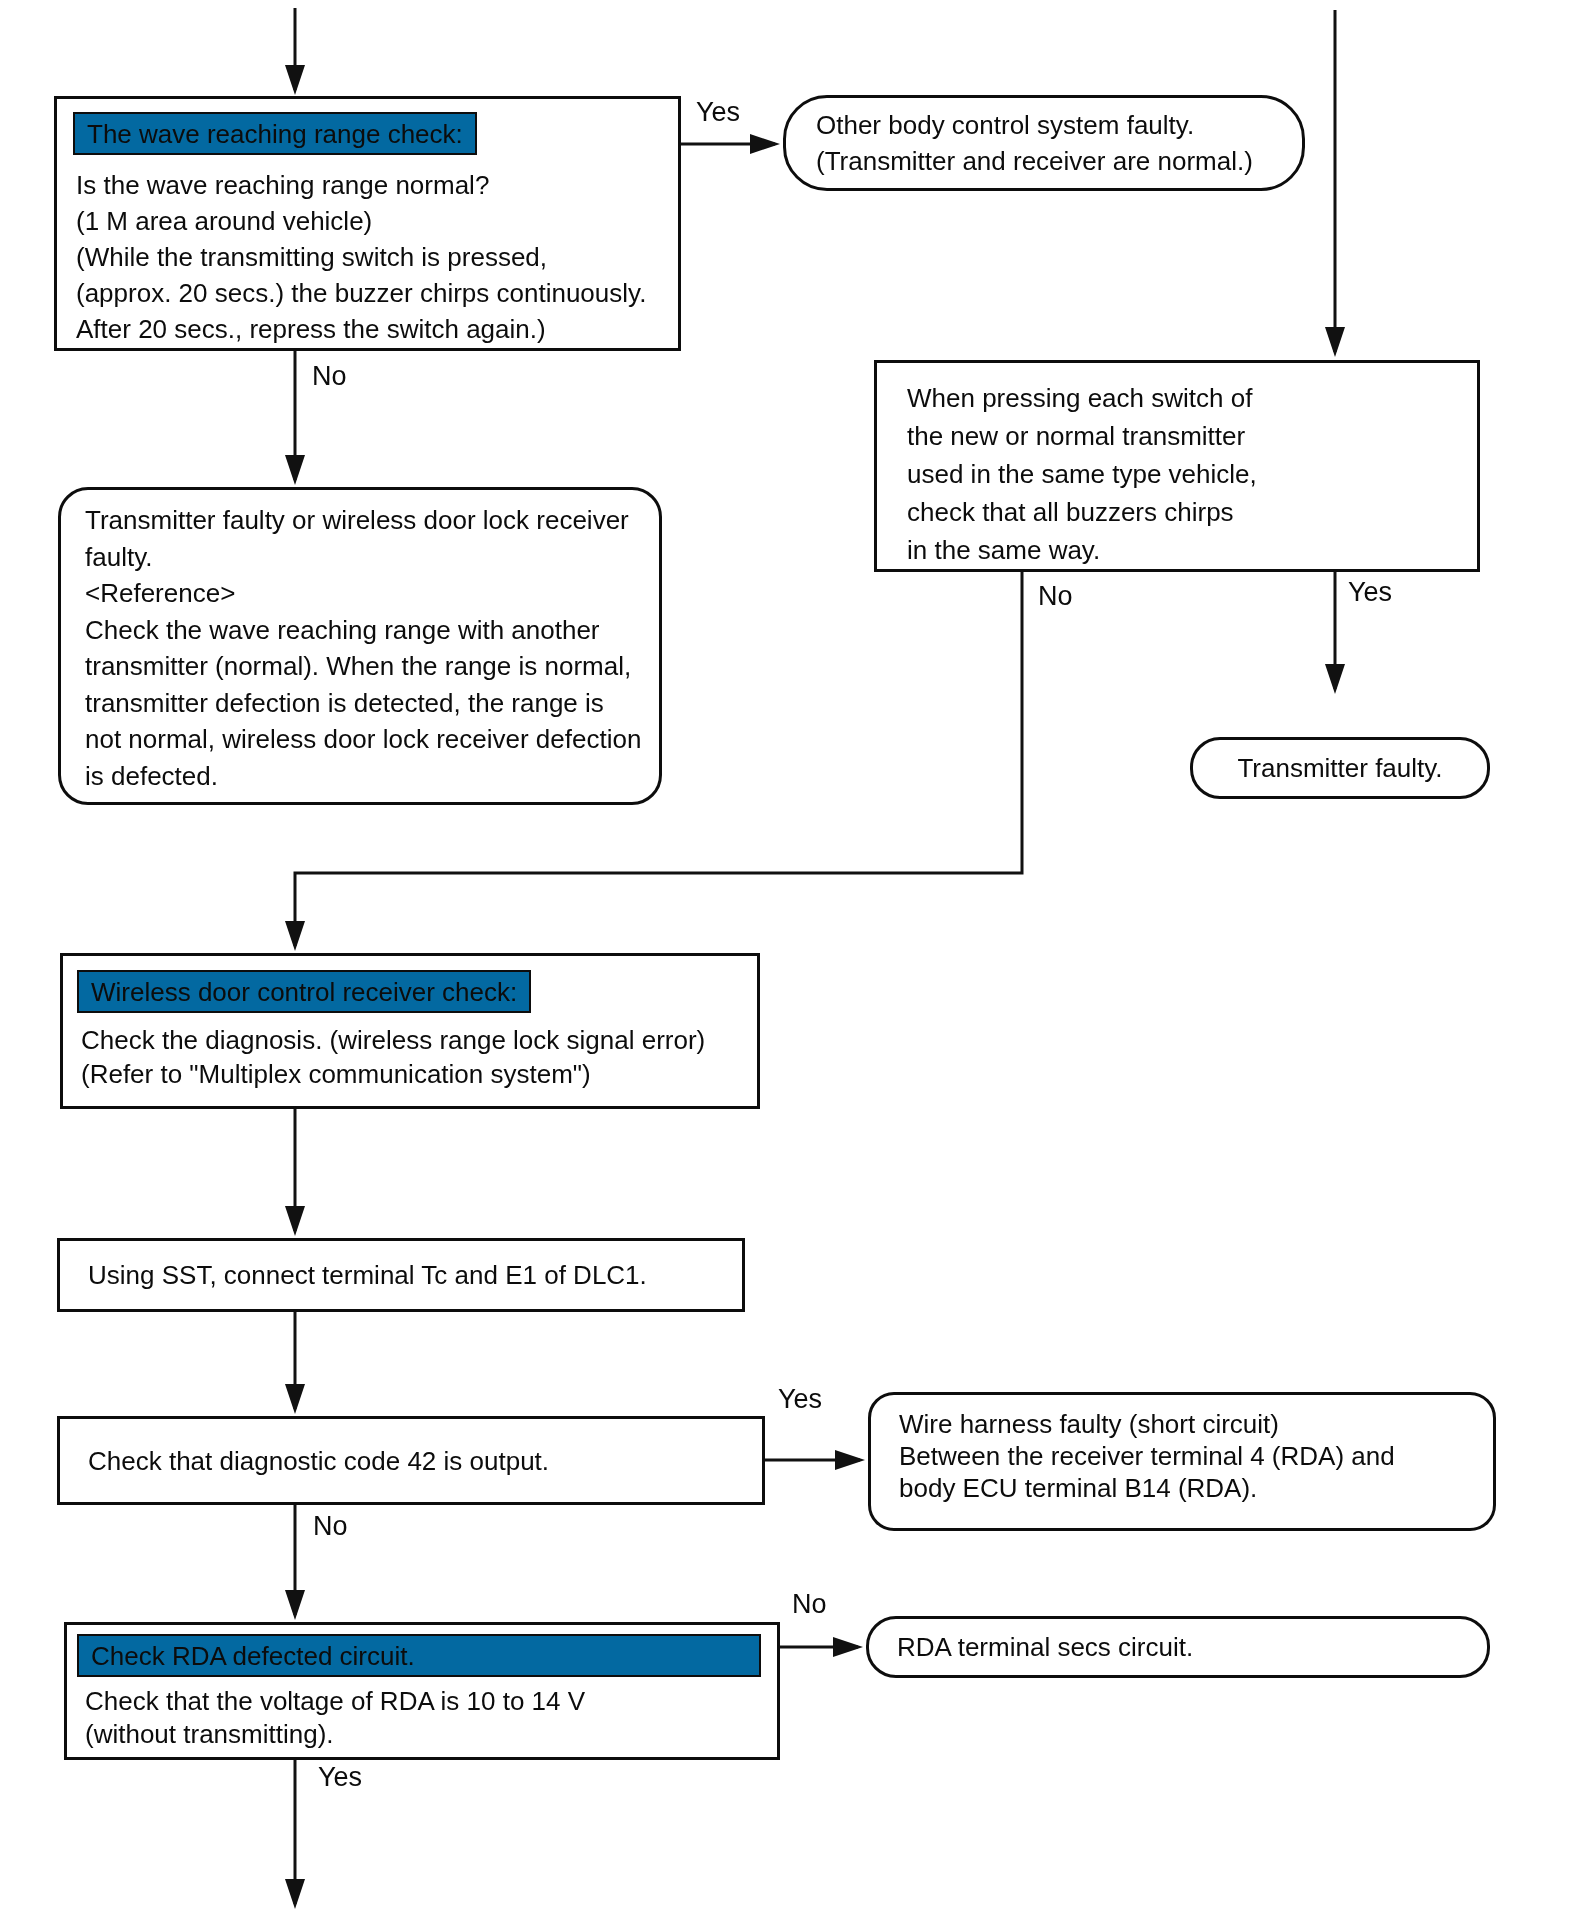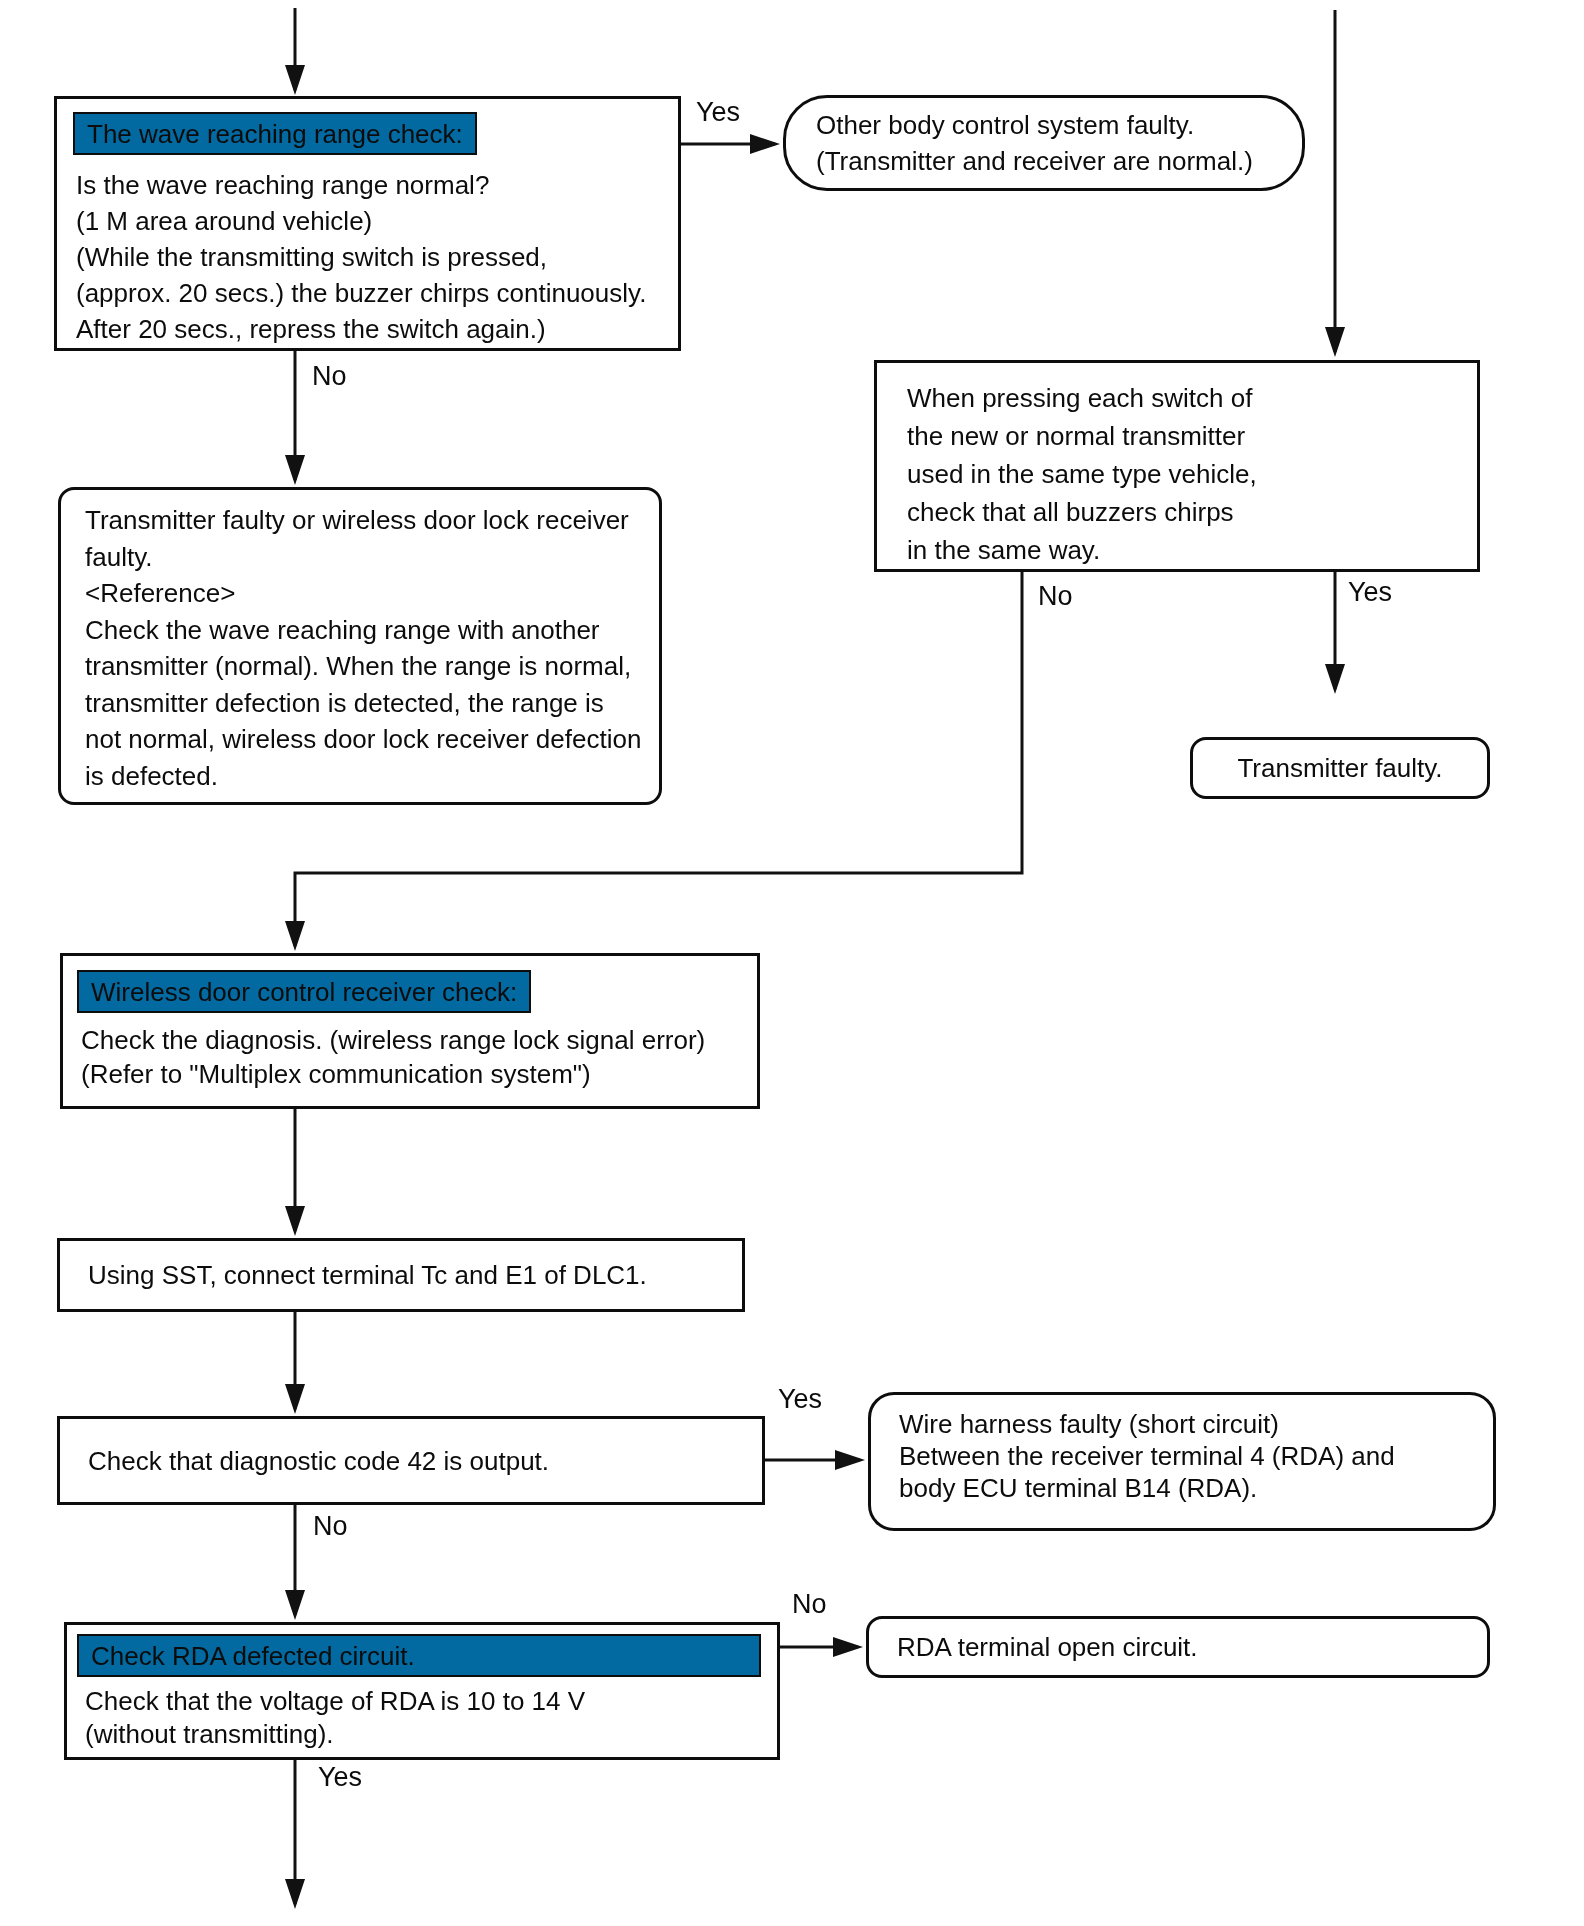--- a/index.html
+++ b/index.html
@@ -28,21 +28,21 @@
   .node .body { white-space: pre-line; }
   .titlebox {
     display: inline-block;
     border: 2px solid #0d0d0d;
     padding: 5px 12px 4px 12px;
     font-size: 26px;
     line-height: 30px;
     background: #0369a1;
   }
   .titlebox.block { display: block; margin-right: 6px; }
-  .rounded { border-radius: 16px; }
+  .rounded { border-radius: 30px; }
   .radius-lg { border-radius: 44px; }
   .vcenter { display: flex; align-items: center; }
   .edge-label {
     position: absolute;
     font-size: 27px;
     line-height: 28px;
     white-space: nowrap;
   }
   
   #n-wave      { left: 54px;  top: 96px;   width: 627px; height: 255px; padding: 13px 8px 0 16px; }
@@ -153,21 +153,21 @@
 body ECU terminal B14 (RDA).</div>
   </div>
 
   <div class="node" id="n-rdacheck">
     <span class="titlebox block">Check RDA defected circuit.</span>
     <div class="body">Check that the voltage of RDA is 10 to 14 V
 (without transmitting).</div>
   </div>
 
   <div class="node rounded vcenter" id="n-rdaopen">
-    <div class="body">RDA terminal open circuit.</div>
+    <div class="body">RDA terminal secs circuit.</div>
   </div>
 
   <div class="edge-label" id="l-wave-yes">Yes</div>
   <div class="edge-label" id="l-wave-no">No</div>
   <div class="edge-label" id="l-buzzer-no">No</div>
   <div class="edge-label" id="l-buzzer-yes">Yes</div>
   <div class="edge-label" id="l-code42-yes">Yes</div>
   <div class="edge-label" id="l-code42-no">No</div>
   <div class="edge-label" id="l-rda-no">No</div>
   <div class="edge-label" id="l-rda-yes">Yes</div>

